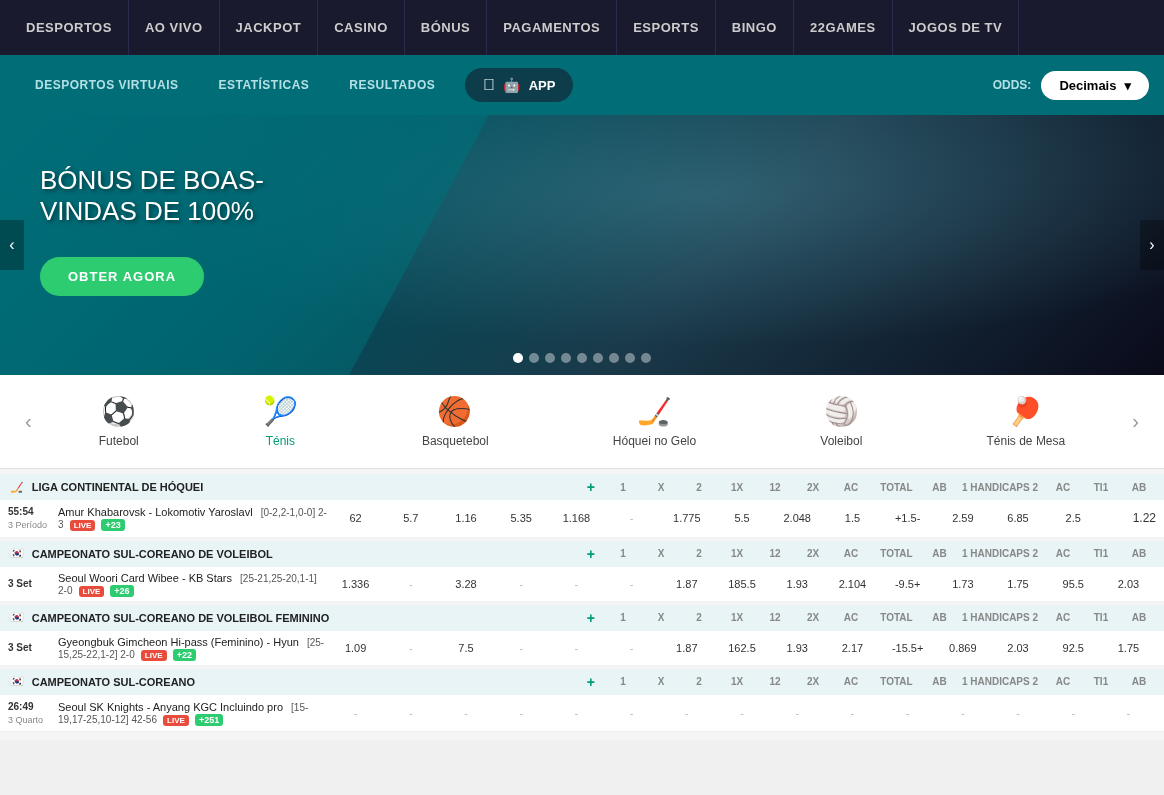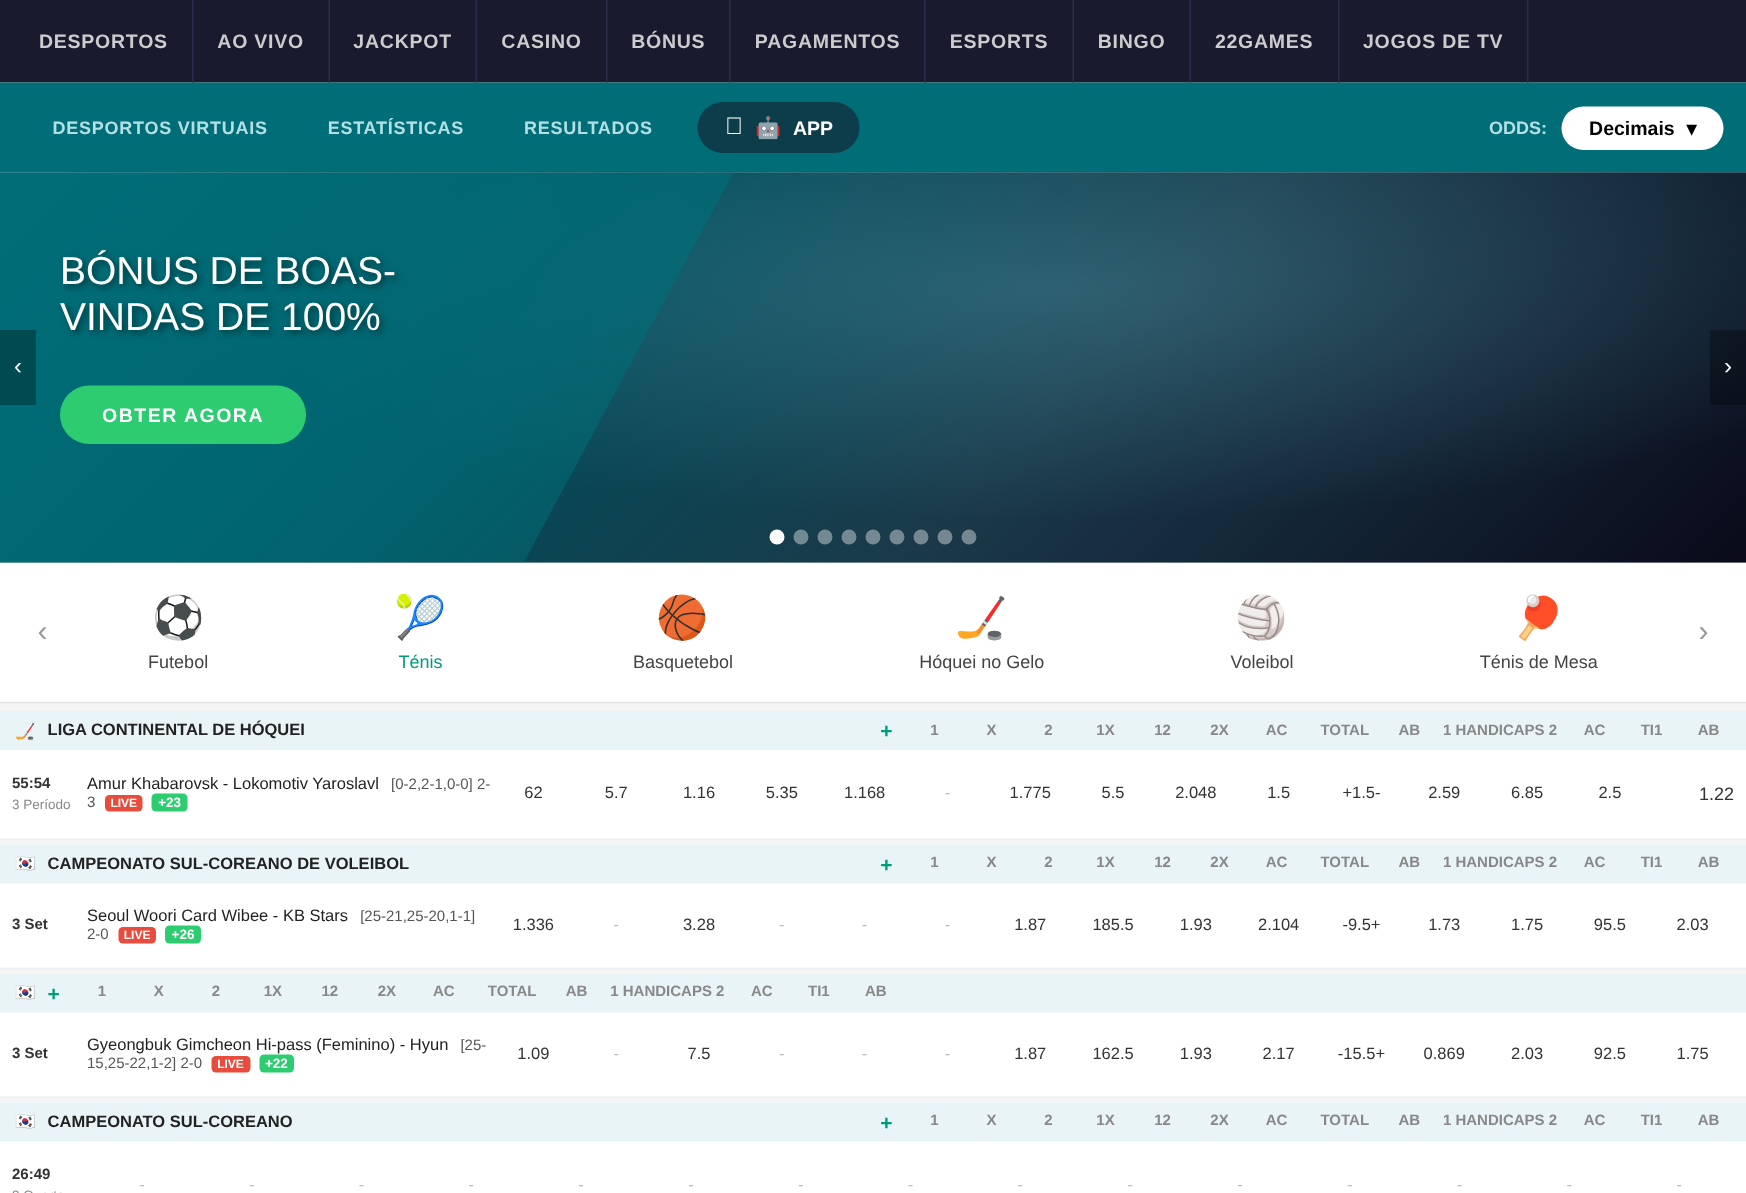--- a/index.html
+++ b/index.html
@@ -225,21 +225,21 @@
       color: #009b77;
       font-weight: bold;
       font-size: 14px;
       cursor: pointer;
       margin-right: 5px;
     }
 
     .match-row {
       display: flex;
       align-items: center;
-      padding: 16px 8px;
+      padding: 5px 8px;
       border-bottom: 1px solid #f0f0f0;
       font-size: 11px;
     }
     .match-time {
       width: 50px;
       flex-shrink: 0;
       color: #555;
       font-size: 10px;
       line-height: 1.4;
     }
@@ -466,20 +466,21 @@
         <span class="odd-cell" style="min-width:40px; font-size:11px; text-align:center; flex:1;">-9.5+</span>
         <span class="odd-cell" style="min-width:35px; font-size:11px; text-align:center; flex:1;">1.73</span>
         <span class="odd-cell" style="min-width:35px; font-size:11px; text-align:center; flex:1;">1.75</span>
         <span class="odd-cell" style="min-width:35px; font-size:11px; text-align:center; flex:1;">95.5</span>
         <span class="odd-cell" style="min-width:35px; font-size:11px; text-align:center; flex:1;">2.03</span>
     </div>
     </div>
     <div class="match-group">
       <div class="match-header">
     <span>🇰🇷</span>
+    <span class="match-header-title">CAMPEONATO SUL-COREANO DE VOLEIBOL FEMININO</span>
     <span class="match-header-plus">+</span>
     <span style="color:#888; font-size:10px; min-width:30px; text-align:center">1</span>
     <span style="color:#888; font-size:10px; min-width:30px; text-align:center">X</span>
     <span style="color:#888; font-size:10px; min-width:30px; text-align:center">2</span>
     <span style="color:#888; font-size:10px; min-width:30px; text-align:center">1X</span>
     <span style="color:#888; font-size:10px; min-width:30px; text-align:center">12</span>
     <span style="color:#888; font-size:10px; min-width:30px; text-align:center">2X</span>
     <span style="color:#888; font-size:10px; min-width:30px; text-align:center">AC</span>
     <span style="color:#888; font-size:10px; min-width:45px; text-align:center">TOTAL</span>
     <span style="color:#888; font-size:10px; min-width:25px; text-align:center">AB</span>
@@ -533,20 +534,26 @@
     <span style="color:#888; font-size:10px; min-width:80px; text-align:center">1 HANDICAPS 2</span>
     <span style="color:#888; font-size:10px; min-width:30px; text-align:center">AC</span>
     <span style="color:#888; font-size:10px; min-width:30px; text-align:center">TI1</span>
     <span style="color:#888; font-size:10px; min-width:30px; text-align:center">AB</span>
   </div>
       <div class="match-row">
       <div class="match-time">
         <div class="time">26:49</div>
         <div class="period">3 Quarto</div>
       </div>
+      <div class="match-teams">
+        Seoul SK Knights - Anyang KGC Incluindo pro
+        <span class="match-score">[15-19,17-25,10-12] 42-56</span>
+        <span class="live-badge">LIVE</span>
+        <span class="plus-badge">+251</span>
+      </div>
       <span class="odd-cell dash" style="min-width:35px; font-size:11px; text-align:center; flex:1;">-</span>
         <span class="odd-cell dash" style="min-width:35px; font-size:11px; text-align:center; flex:1;">-</span>
         <span class="odd-cell dash" style="min-width:35px; font-size:11px; text-align:center; flex:1;">-</span>
         <span class="odd-cell dash" style="min-width:35px; font-size:11px; text-align:center; flex:1;">-</span>
         <span class="odd-cell dash" style="min-width:35px; font-size:11px; text-align:center; flex:1;">-</span>
         <span class="odd-cell dash" style="min-width:35px; font-size:11px; text-align:center; flex:1;">-</span>
         <span class="odd-cell dash" style="min-width:35px; font-size:11px; text-align:center; flex:1;">-</span>
         <span class="odd-cell dash" style="min-width:35px; font-size:11px; text-align:center; flex:1;">-</span>
         <span class="odd-cell dash" style="min-width:35px; font-size:11px; text-align:center; flex:1;">-</span>
         <span class="odd-cell dash" style="min-width:35px; font-size:11px; text-align:center; flex:1;">-</span>

